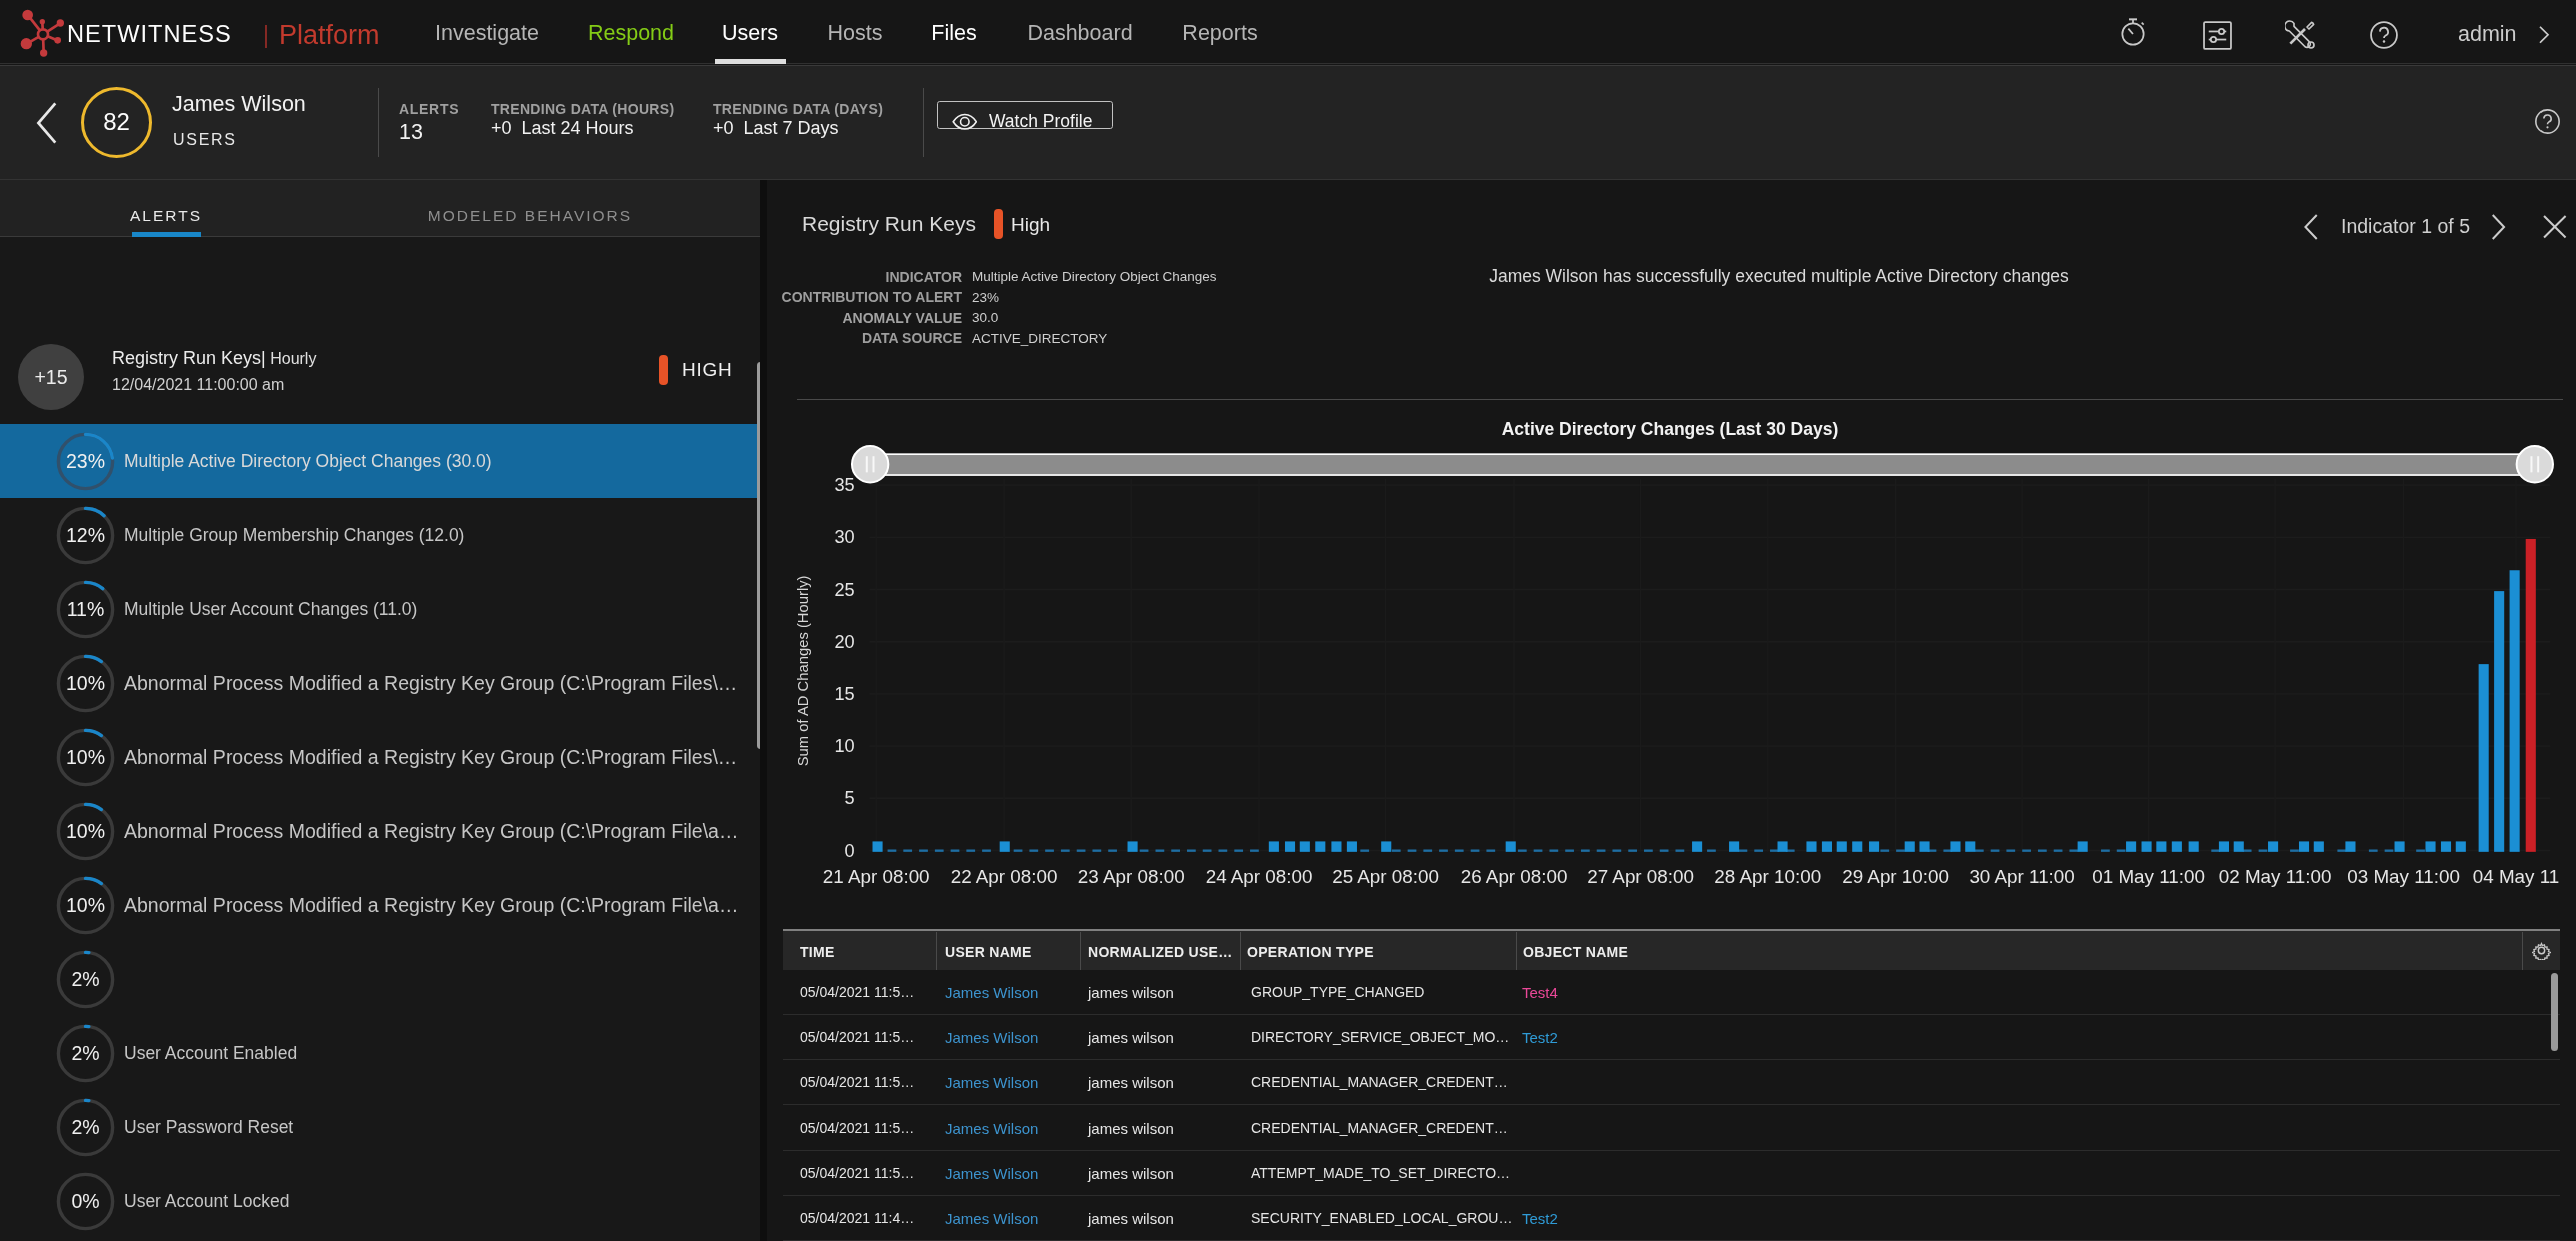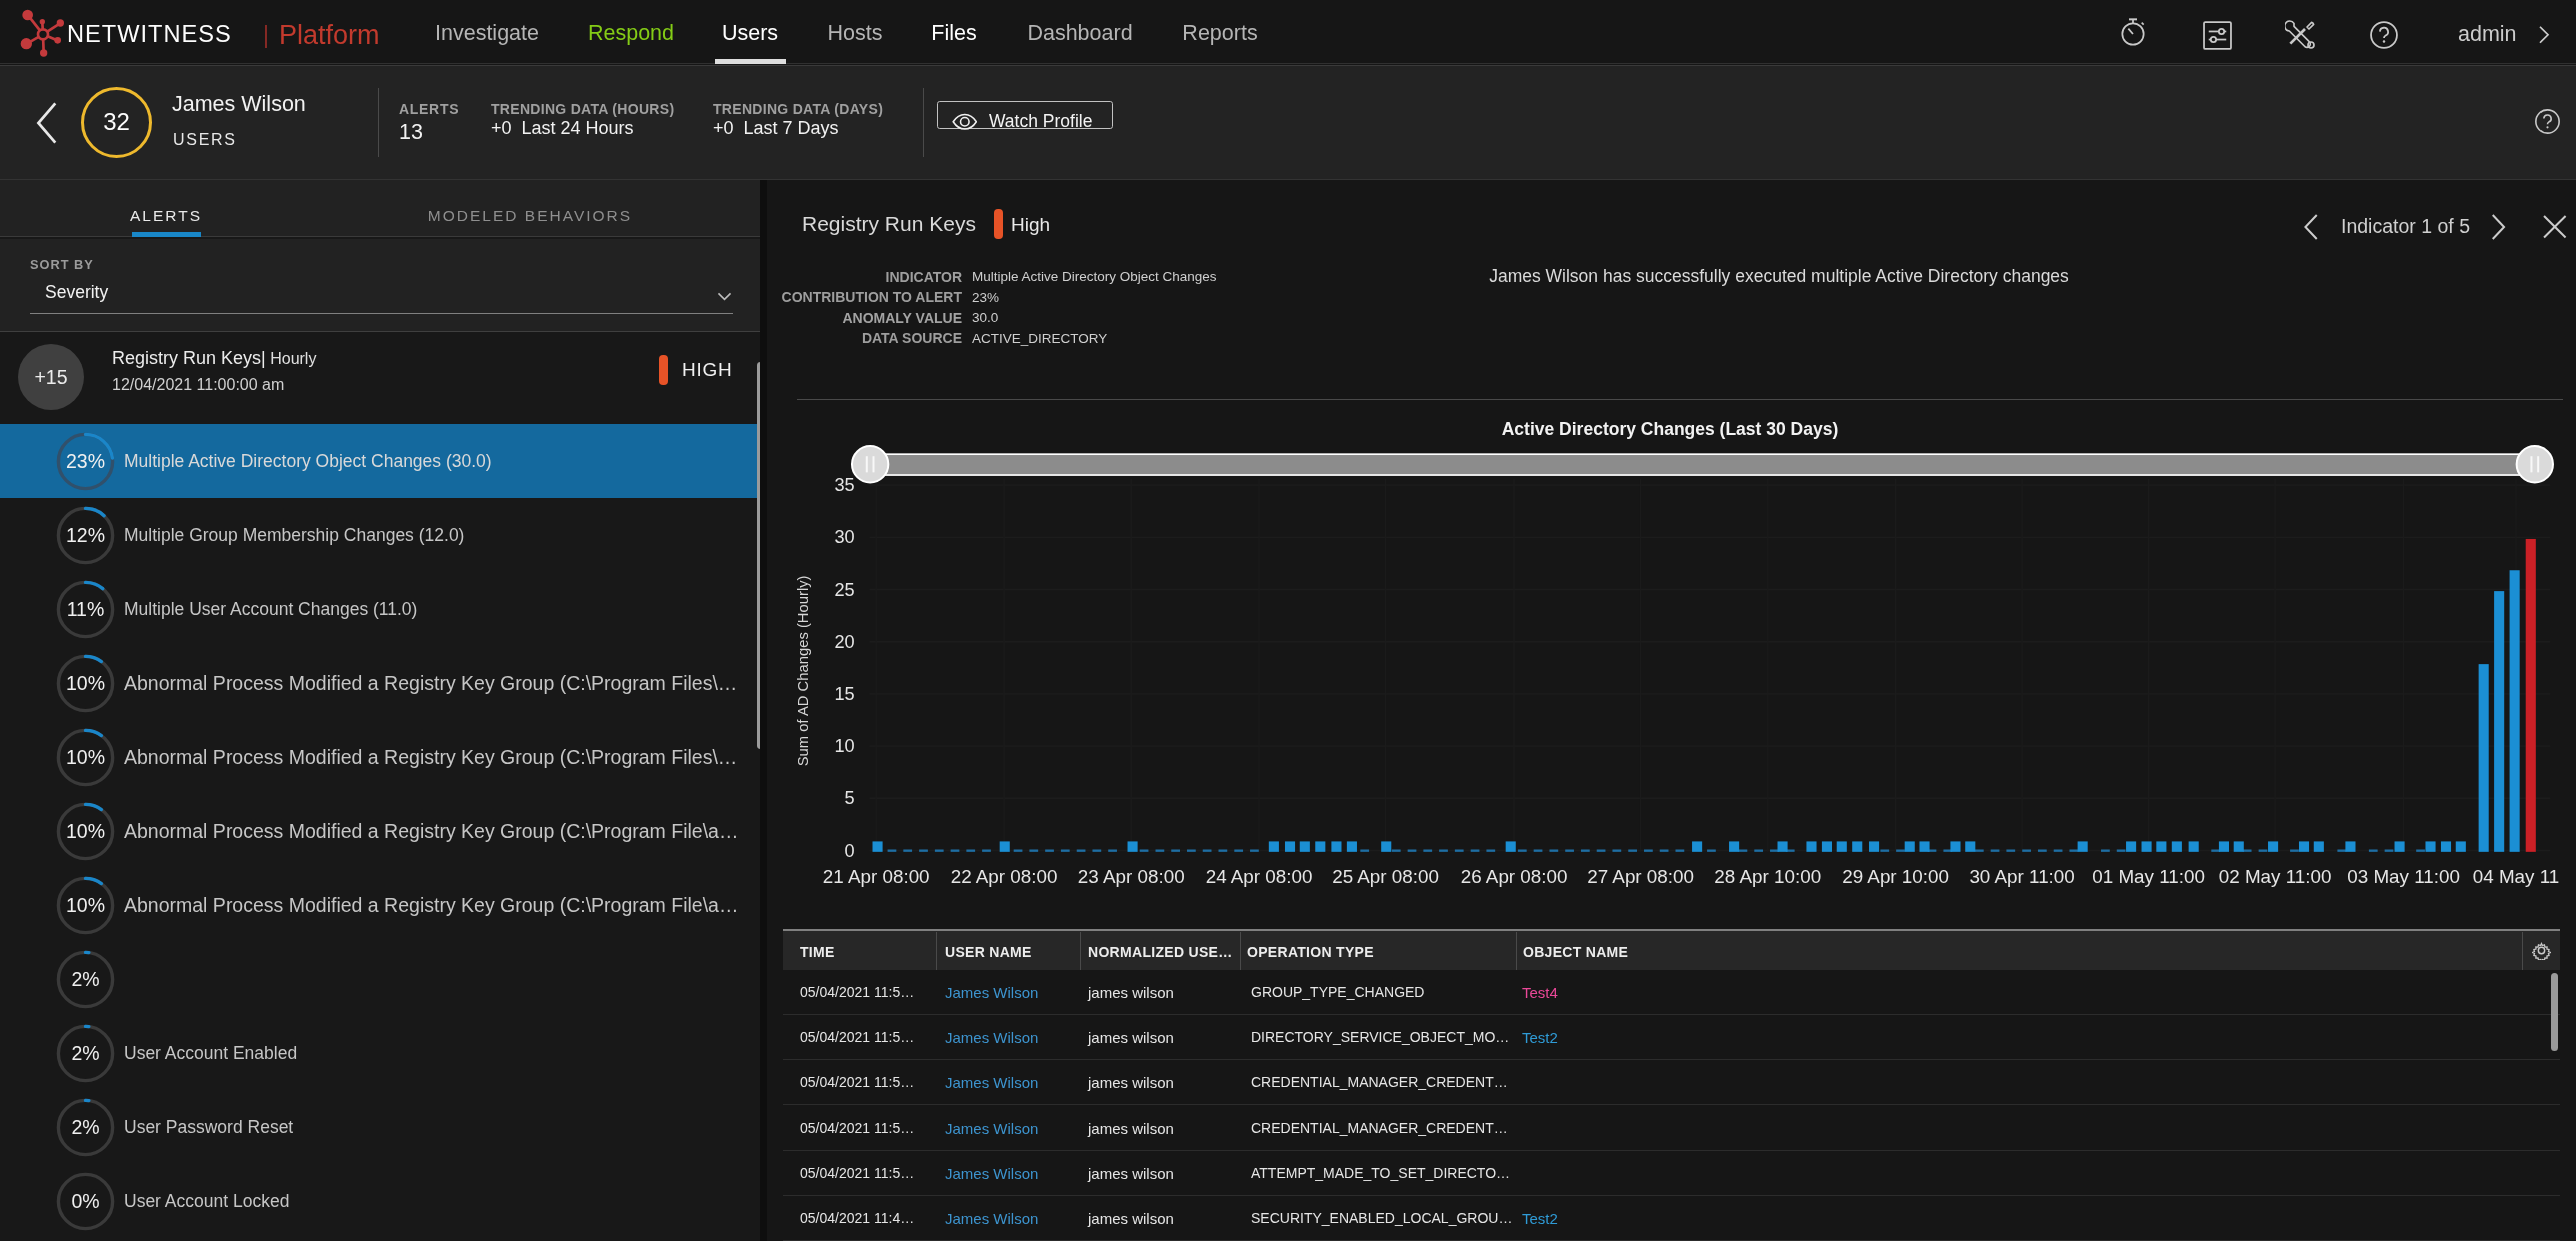--- a/index.html
+++ b/index.html
@@ -67,21 +67,21 @@
   <div class="abs" style="left:2458px;top:22px;font-size:21.5px;color:#cccccc">admin</div>
   <svg class="abs" style="left:2536px;top:24px" width="16" height="21.5" viewBox="0 0 24 32" fill="none" stroke="#cccccc" stroke-width="2.6">
       <path d="M6 4 L18 16 L6 28"></path>
     </svg>
 </div>
 
 <div class="abs" style="left:0;top:65px;width:2576px;height:115px;background:#232323;border-top:0.7px solid #3a3a3a;border-bottom:0.7px solid #333">
   <svg class="abs" style="left:35px;top:36px" width="23" height="42" viewBox="0 0 34 62" fill="none" stroke="#e8e8e8" stroke-width="4">
       <path d="M30 2 L5 31 L30 60"></path>
     </svg>
-  <div class="abs" style="left:81px;top:21px;width:71px;height:71px;border-radius:50%;border:3.4px solid #eeb92d;text-align:center;line-height:64px;font-size:24px;color:#fdfdfd">32</div>
+  <div class="abs" style="left:81px;top:21px;width:71px;height:71px;border-radius:50%;border:3.4px solid #eeb92d;text-align:center;line-height:64px;font-size:24px;color:#fdfdfd">82</div>
   <div class="abs" style="left:172px;top:25.6px;font-size:21.5px;color:#f2f2f2">James Wilson</div>
   <div class="abs" style="left:173px;top:65px;font-size:16px;letter-spacing:1.7px;color:#e8e8e8">USERS</div>
   <div class="abs" style="left:378px;top:22px;width:0.7px;height:69px;background:#4a4a4a"></div>
   <div class="abs" style="left:399px;top:35px;font-size:14px;font-weight:bold;letter-spacing:0.7px;color:#a0a0a0">ALERTS</div>
   <div class="abs" style="left:399px;top:54px;font-size:21.5px;color:#f2f2f2">13</div>
   <div class="abs" style="left:491px;top:35px;font-size:14px;font-weight:bold;letter-spacing:0.3px;color:#a0a0a0">TRENDING DATA (HOURS)</div>
   <div class="abs" style="left:491px;top:52px;font-size:18px;color:#f2f2f2">+0&nbsp;&nbsp;Last 24 Hours</div>
   <div class="abs" style="left:713px;top:35px;font-size:14px;font-weight:bold;letter-spacing:0.3px;color:#a0a0a0">TRENDING DATA (DAYS)</div>
   <div class="abs" style="left:713px;top:52px;font-size:18px;color:#f2f2f2">+0&nbsp;&nbsp;Last 7 Days</div>
   <div class="abs" style="left:923px;top:22px;width:0.7px;height:69px;background:#4a4a4a"></div>
@@ -97,28 +97,20 @@
       <path d="M16 17 a6 6 0 1 1 8 6 c-1.6.8-2 2-2 3.5"></path>
       <circle cx="22" cy="31.5" r="1.8" fill="#c9c9c9" stroke="none"></circle>
     </svg>
 </div>
 
 <div class="abs" style="left:0;top:180px;width:760px;height:1061px;background:#181818">
   <div class="abs" style="left:0;top:0;width:760px;height:57px;background:#222222;border-bottom:1.3px solid #3a3a3a">
     <div class="abs" style="left:166px;top:27px;transform:translateX(-50%);font-size:15.5px;letter-spacing:2px;color:#eaeaea">ALERTS</div>
     <div class="abs" style="left:132px;top:52px;width:69px;height:4.7px;background:#1987c8"></div>
     <div class="abs" style="left:530px;top:27px;transform:translateX(-50%);font-size:15.5px;letter-spacing:2px;color:#8f8f8f">MODELED BEHAVIORS</div>
-  </div>
-  <div class="abs" style="left:0;top:59px;width:760px;height:93px;background:#222222;border-bottom:1.3px solid #3f3f3f">
-    <div class="abs" style="left:30px;top:17.5px;font-size:12.8px;font-weight:bold;letter-spacing:1px;color:#9b9b9b">SORT BY</div>
-    <div class="abs" style="left:45px;top:43px;font-size:17.5px;color:#f2f2f2">Severity</div>
-    <svg class="abs" style="left:717px;top:53px" width="15" height="9.4" viewBox="0 0 22 14" fill="none" stroke="#bdbdbd" stroke-width="2.3">
-        <path d="M2 2 L11 11 L20 2"></path>
-      </svg>
-    <div class="abs" style="left:30px;top:74px;width:703px;height:1.3px;background:#808080"></div>
   </div>
 
   <div class="abs" style="left:18px;top:164px;width:66px;height:66px;border-radius:50%;background:#404040;text-align:center;line-height:66px;font-size:19.5px;color:#ececec">+15</div>
   <div class="abs" style="left:112px;top:168px;font-size:18px;color:#ececec">Registry Run Keys|<span style="font-size:16px;color:#e0e0e0"> Hourly</span></div>
   <div class="abs" style="left:112px;top:196px;font-size:16px;color:#d0d0d0">12/04/2021 11:00:00 am</div>
   <div class="abs" style="left:659px;top:175px;width:8.7px;height:30px;border-radius:4px;background:#e75327"></div>
   <div class="abs" style="left:682px;top:179px;font-size:19px;letter-spacing:0.7px;color:#f0f0f0">HIGH</div>
 
   <div class="abs" style="left:0;top:-180px;width:760px;height:0">
 

